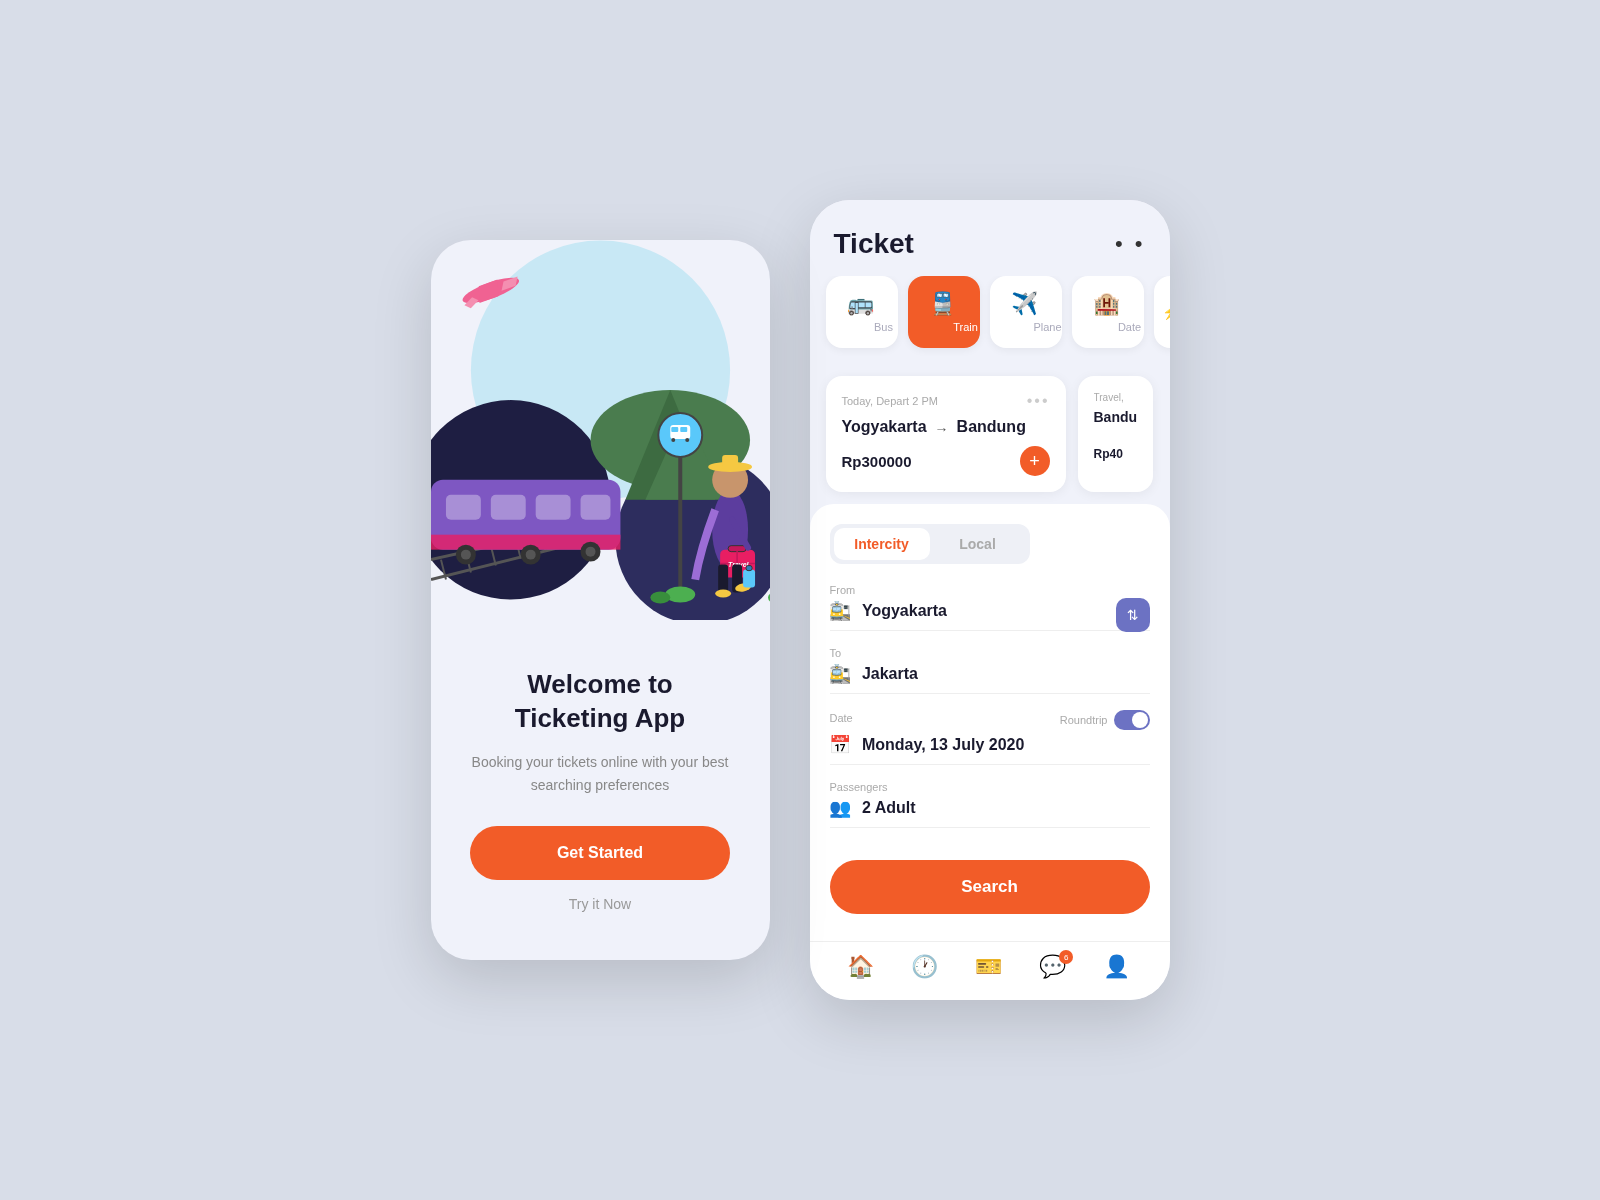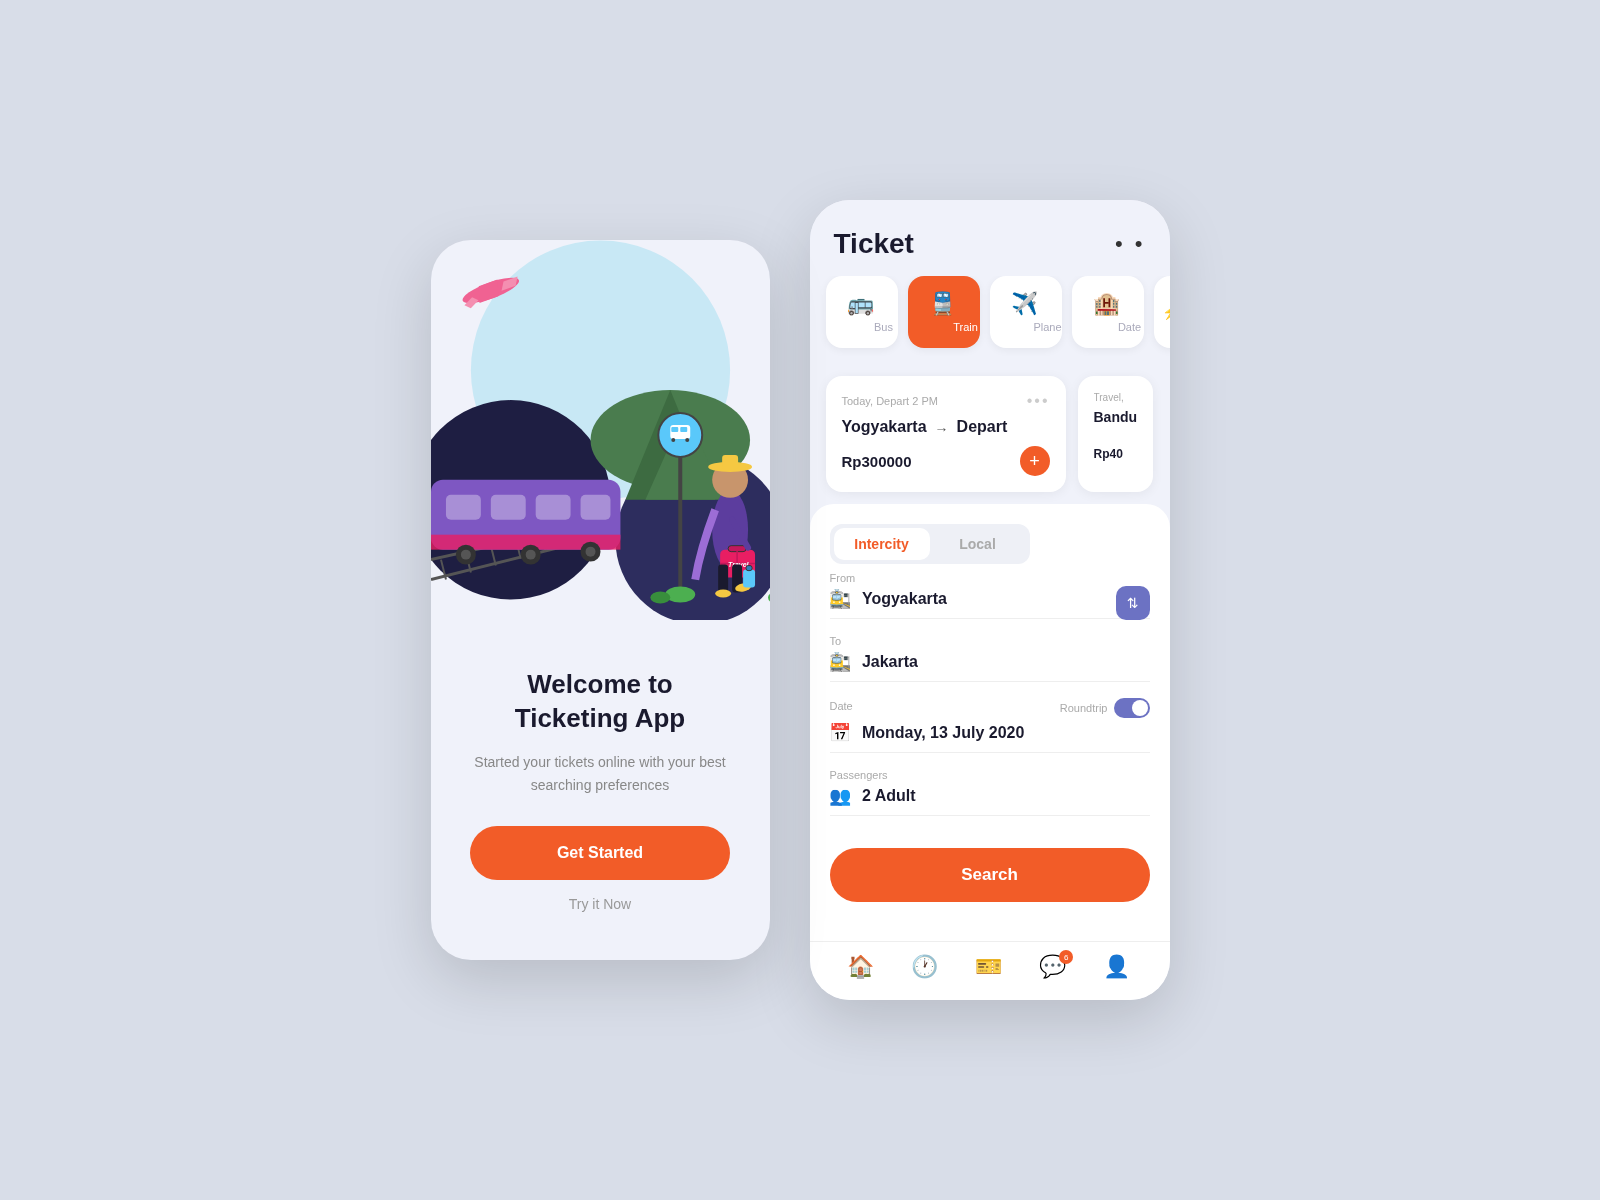--- a/index.html
+++ b/index.html
@@ -251,21 +251,21 @@
       border-radius: 24px 24px 0 0;
       flex: 1;
       padding: 20px 20px 0;
       overflow-y: auto;
     }
 
     
     .trip-tabs {
       display: flex;
       gap: 0;
-      margin-bottom: 8px;
+      margin-bottom: 20px;
       background: #eef0f6;
       border-radius: 12px;
       padding: 4px;
       width: 200px;
     }
     .trip-tab {
       flex: 1;
       padding: 8px 16px;
       border: none;
       background: none;
@@ -492,21 +492,21 @@
 
         <ellipse cx="250" cy="355" rx="15" ry="8" fill="#4caf50"></ellipse>
         <ellipse cx="230" cy="358" rx="10" ry="6" fill="#388e3c"></ellipse>
         <ellipse cx="350" cy="358" rx="12" ry="7" fill="#4caf50"></ellipse>
       </svg>
     </div>
 
     <div class="welcome-content">
       <div class="welcome-title" style="white-space: pre-line;">Welcome to
 Ticketing App</div>
-      <div class="welcome-subtitle">Started your tickets online with your best searching preferences</div>
+      <div class="welcome-subtitle">Booking your tickets online with your best searching preferences</div>
       <button class="btn-get-started">Get Started</button>
       <button class="btn-try-now">Try it Now</button>
     </div>
   </div>
 
   <div class="screen-ticket">
 
     <div class="ticket-header">
       <span class="ticket-title">Ticket</span>
       <span class="header-dots">• •</span>
@@ -537,21 +537,21 @@
     <div class="recent-section">
 
       <div class="ticket-card">
         <div class="card-top">
           <span class="card-date">Today, Depart 2 PM</span>
           <span class="card-dots">•••</span>
         </div>
         <div class="card-route">
           <span class="card-city">Yogyakarta</span>
           <span class="arrow-icon">→</span>
-          <span class="card-city">Depart</span>
+          <span class="card-city">Bandung</span>
         </div>
         <div class="card-bottom">
           <span class="card-price">Rp300000</span>
           <button class="card-add-btn">+</button>
         </div>
       </div>
 
       <div class="ticket-card-partial">
         <div style="font-size:10px;color:#aaa;white-space:nowrap;overflow:hidden;">Travel,</div>
         <div style="font-size:14px;font-weight:700;color:#1a1a2e;margin-top:6px;white-space:nowrap;">Bandu</div>

